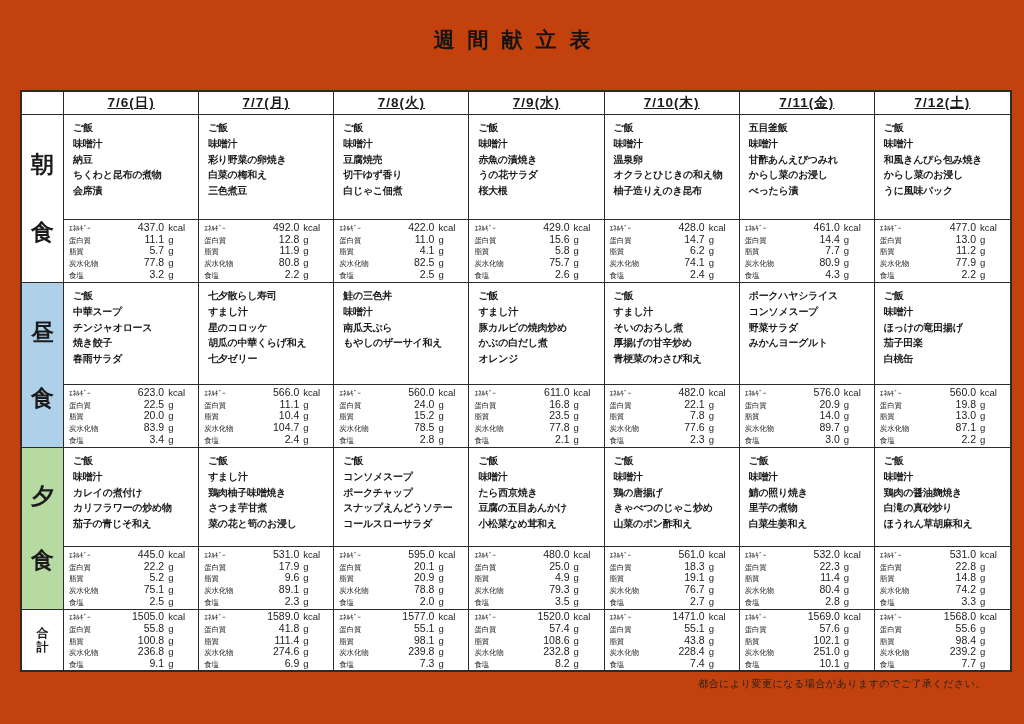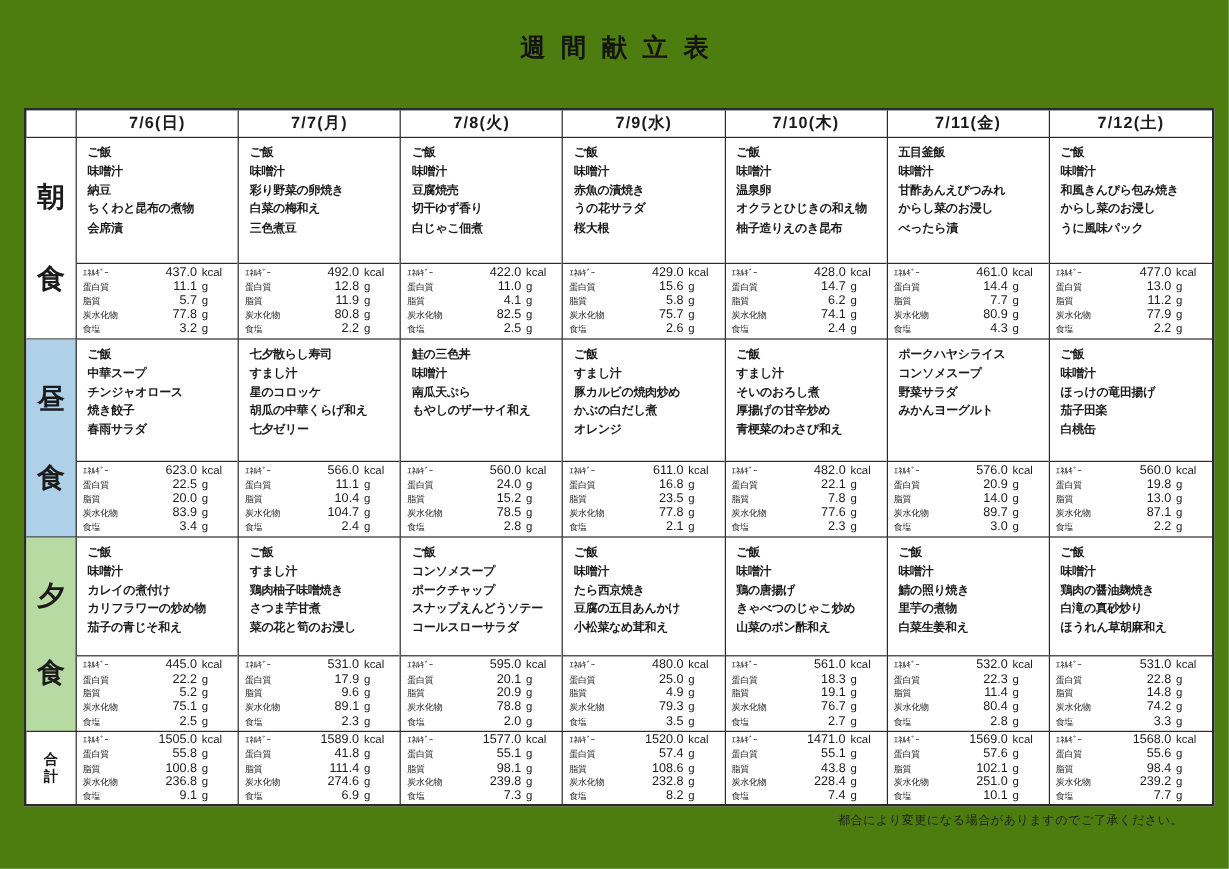--- a/index.html
+++ b/index.html
@@ -1,23 +1,23 @@
 <!DOCTYPE html>
 <html lang="ja"><head>
 <meta charset="utf-8">
 <style>
   html,body{margin:0;padding:0;}
   body{width:1024px;height:724px;background:#ffffff;font-family:"Liberation Sans","DejaVu Sans",sans-serif;color:#1b1b1b;position:relative;overflow:hidden;}
-  .page{position:absolute;inset:0;background:#4d7c0f;}
+  .page{position:absolute;inset:0;background:#c2410c;}
   .title{position:absolute;top:26px;left:0;width:100%;margin:0;text-align:center;font-size:21px;font-weight:bold;letter-spacing:13px;text-indent:13px;color:#141414;}
   .menu-table{position:absolute;left:20px;top:90px;width:988px;border:2px solid #2b2b2b;display:grid;grid-template-columns:42px repeat(7,1fr);grid-template-rows:23px 168px 165px 162px 60px;background:#fff;box-sizing:content-box;}
   .cell{border-right:1px solid #2b2b2b;border-bottom:1px solid #2b2b2b;box-sizing:border-box;overflow:hidden;}
   .cell.col-last{border-right:none;}
   .cell.row-last{border-bottom:none;}
-  .day-header{display:flex;align-items:center;justify-content:center;font-size:13.5px;font-weight:600;letter-spacing:1px;}
+  .day-header{display:flex;align-items:center;justify-content:center;font-size:13.5px;font-weight:600;letter-spacing:1px;text-decoration:underline;}
   .row-label{display:flex;flex-direction:column;justify-content:space-around;align-items:center;padding:16px 0;font-size:23px;font-weight:bold;line-height:1;}
   .meal-cell{display:flex;flex-direction:column;}
   .menu-list{flex:1;padding:5px 2px 2px 9px;font-size:10px;line-height:1.58;font-weight:700;letter-spacing:-0.3px;}
   .menu-item{white-space:nowrap;}
   .nutrition{border-top:1px solid #2b2b2b;padding:2px 5px 1px 5px;}
   .nut-row{display:flex;align-items:baseline;font-size:10.5px;line-height:1.13;}
   .nut-label{font-size:7.5px;width:42px;flex:none;letter-spacing:-0.2px;}
   .nut-value{flex:1;text-align:right;font-weight:500;}
   .nut-unit{width:25px;flex:none;padding-left:4px;font-size:9.5px;}
   .total-label{display:flex;flex-direction:column;justify-content:center;align-items:center;font-size:12px;font-weight:bold;line-height:1.2;}

